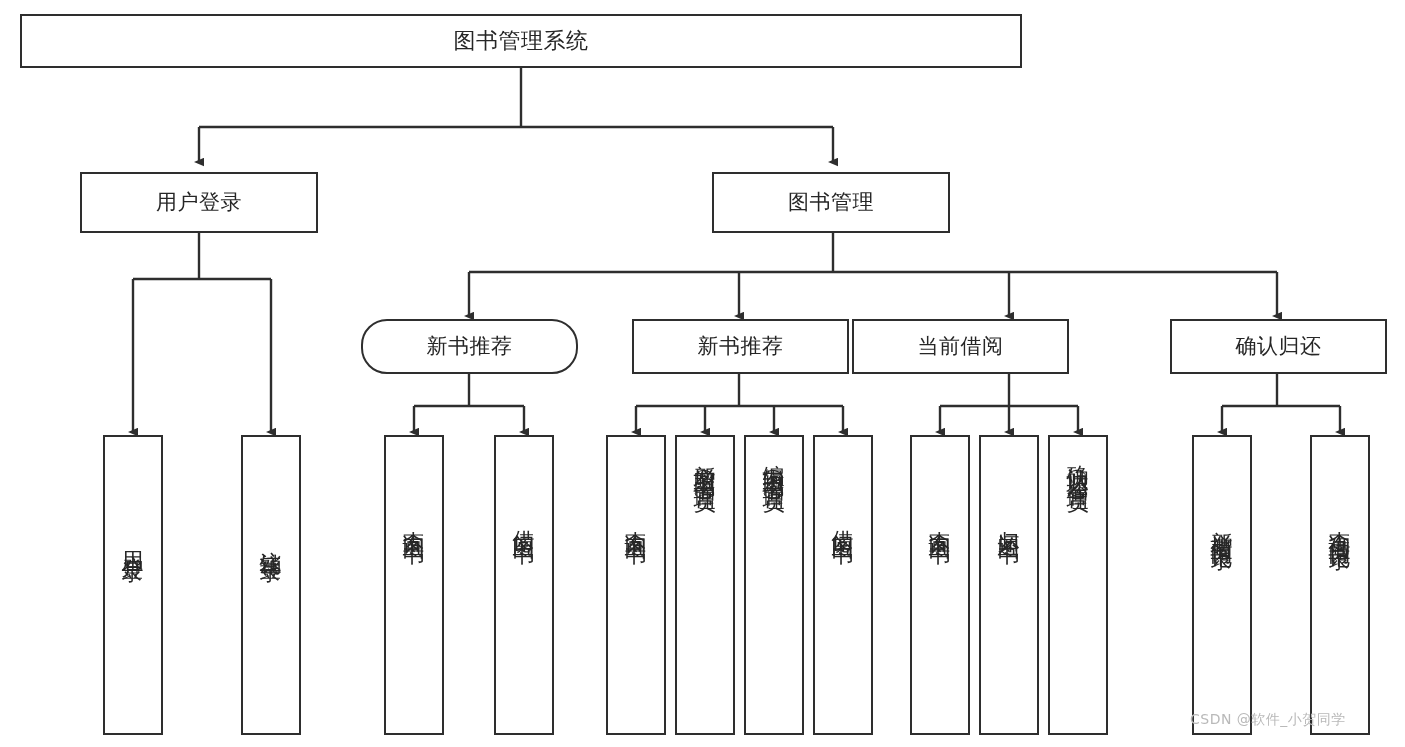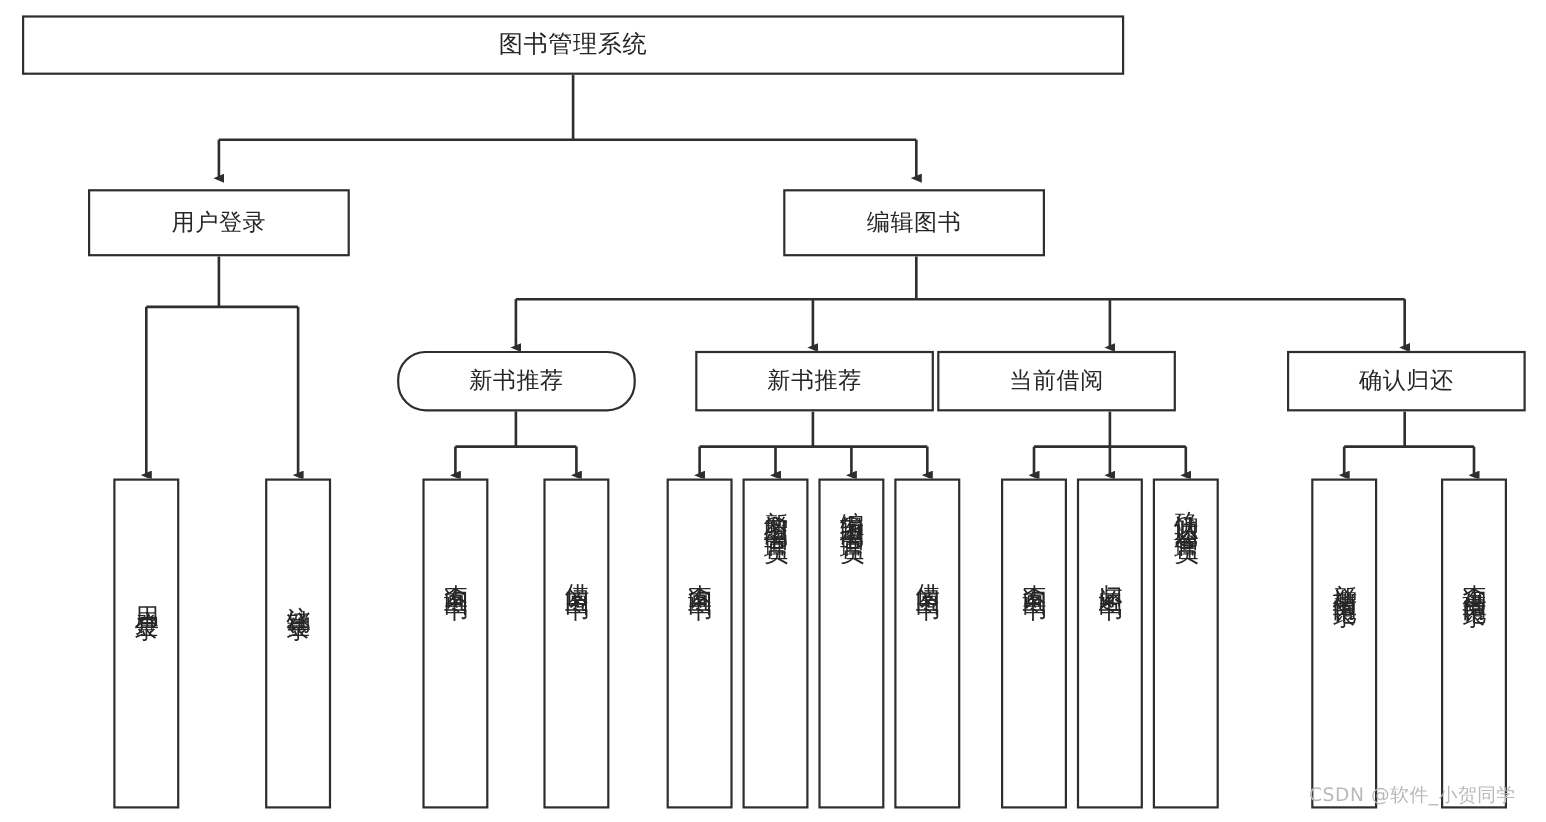--- a/index.html
+++ b/index.html
@@ -55,21 +55,21 @@
     white-space:nowrap;
     height:auto;
   }
   .node.vert.tall-text{padding-top:10px;}
   .node.vert.mid-text{padding-top:76px;}
   .node.vert.low-text{padding-top:96px;}
 
   #watermark{
     position:absolute;
     left:1190px;top:711px;
-    font-size:17px;
+    font-size:14px;
     color:#b9b9b9;
     white-space:nowrap;
     letter-spacing:0.5px;
     font-family:"DejaVu Sans","Liberation Sans",sans-serif;
     text-align:center;
   }
 </style>
 </head>
 <body>
 
@@ -127,21 +127,21 @@
 
   <div class="node horiz root" style="left:20px;top:14px;width:1002px;height:54px;">
     <span class="label">图书管理系统</span>
   </div>
 
   <div class="node horiz" style="left:80px;top:172px;width:238px;height:61px;">
     <span class="label">用户登录</span>
   </div>
 
   <div class="node horiz" style="left:712px;top:172px;width:238px;height:61px;">
-    <span class="label">编辑图书</span>
+    <span class="label">图书管理</span>
   </div>
 
   <div class="node horiz" style="left:361px;top:319px;width:217px;height:55px;border-radius:26px;">
     <span class="label">新书推荐</span>
   </div>
 
   <div class="node horiz" style="left:632px;top:319px;width:217px;height:55px;">
     <span class="label">新书推荐</span>
   </div>
 

